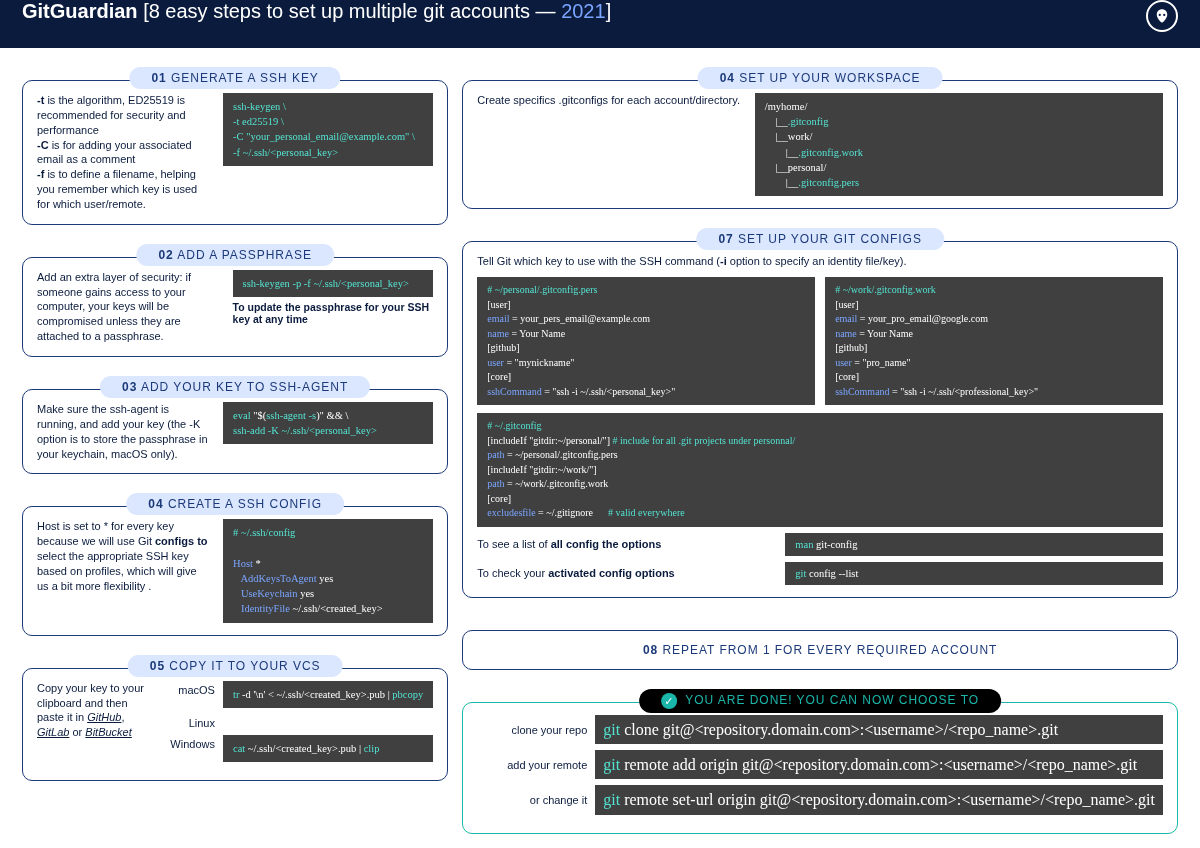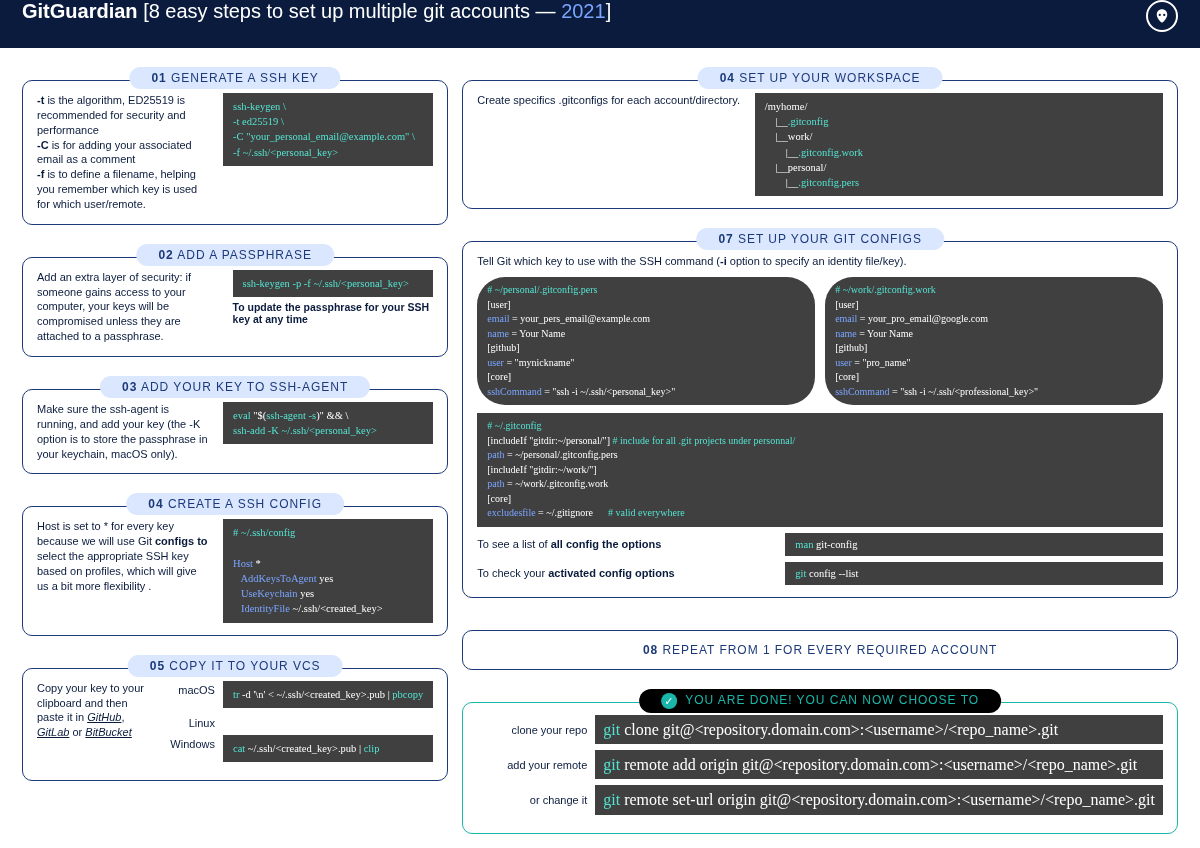--- a/index.html
+++ b/index.html
@@ -80,21 +80,21 @@
     flex:1.05;
   }
   .codewide { flex:1.4; }
   .code .kw { color: #53e3d1; }
   .code .hl { color: #7aa5ff; }
   .code .cm { color: #53e3d1; }
   .sub { font-size:10.5px; font-weight:700; margin-top:4px; }
   .oslabel { text-align:right; width:52px; font-size:11px; padding-top:3px; }
   .osrow { display:flex; gap:8px; margin-bottom:6px; align-items:flex-start;}
   .halfrow { display:flex; gap:10px; }
-  .halfrow .code { flex:1;border-radius:28px; }
+  .halfrow .code { flex:1; }
   .inlinecode { display:flex; gap:10px; align-items:center; margin-top:6px;}
   .inlinecode .lbl { flex:1; text-align:left; font-size:11px;}
   .inlinecode .code { flex:1.2; padding:4px 10px;}
   .finalrow { display:flex; gap:8px; align-items:center; margin-bottom:6px;}
   .finalrow .lbl { width:110px; text-align:right; font-size:11px;}
   .finalrow .code { flex:1; padding:3px 8px; font-size:16px;}
   .check { display:inline-block; width:16px; height:16px; background:#1ab6aa; border-radius:50%; color:#fff; text-align:center; line-height:16px; font-size:11px; margin-right:4px; vertical-align:middle;}
   .link { text-decoration:underline;font-style:italic; }
   .banner {
     border:1.5px solid #1c3a7a;

